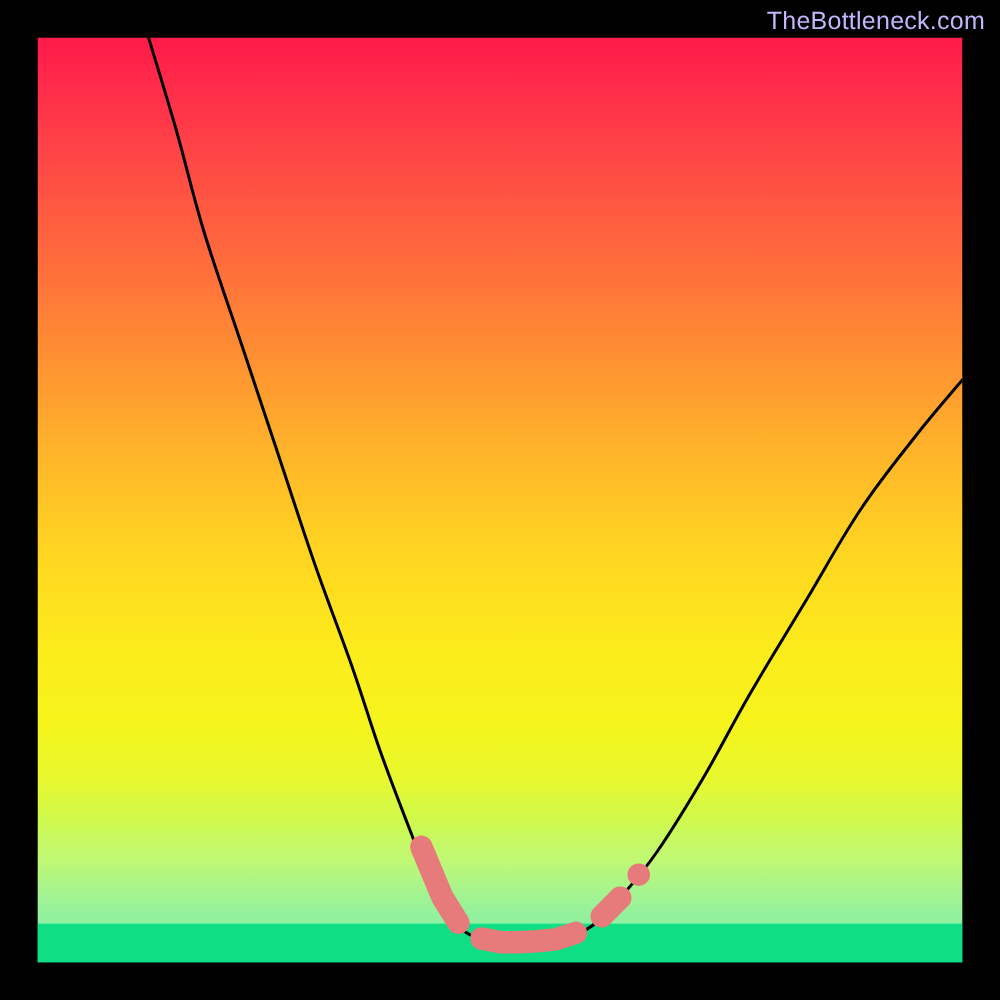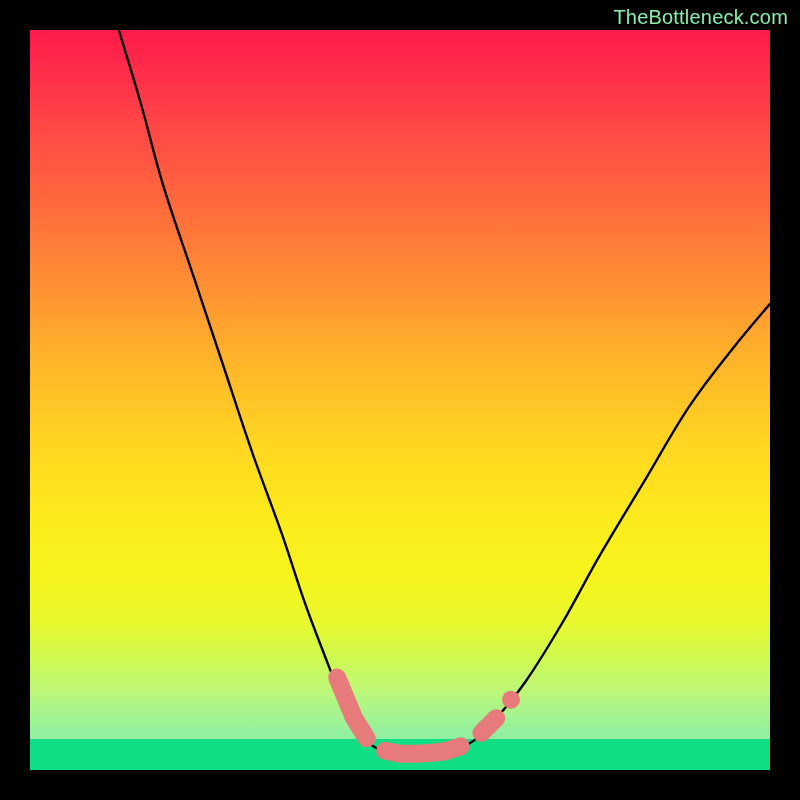--- a/index.html
+++ b/index.html
@@ -74,21 +74,21 @@
     position: absolute;
     left: 0;
     top: 0;
     width: 100%;
     height: 100%;
   }
   .watermark {
     position: absolute;
     top: 6px;
     right: 12px;
-    color: #86efac;
+    color: #c4b5fd;
     font-size: 20px;
     font-weight: 500;
     letter-spacing: 0.2px;
     user-select: none;
   }
 </style>
 </head>
 <body>
 
 <div class="frame">

